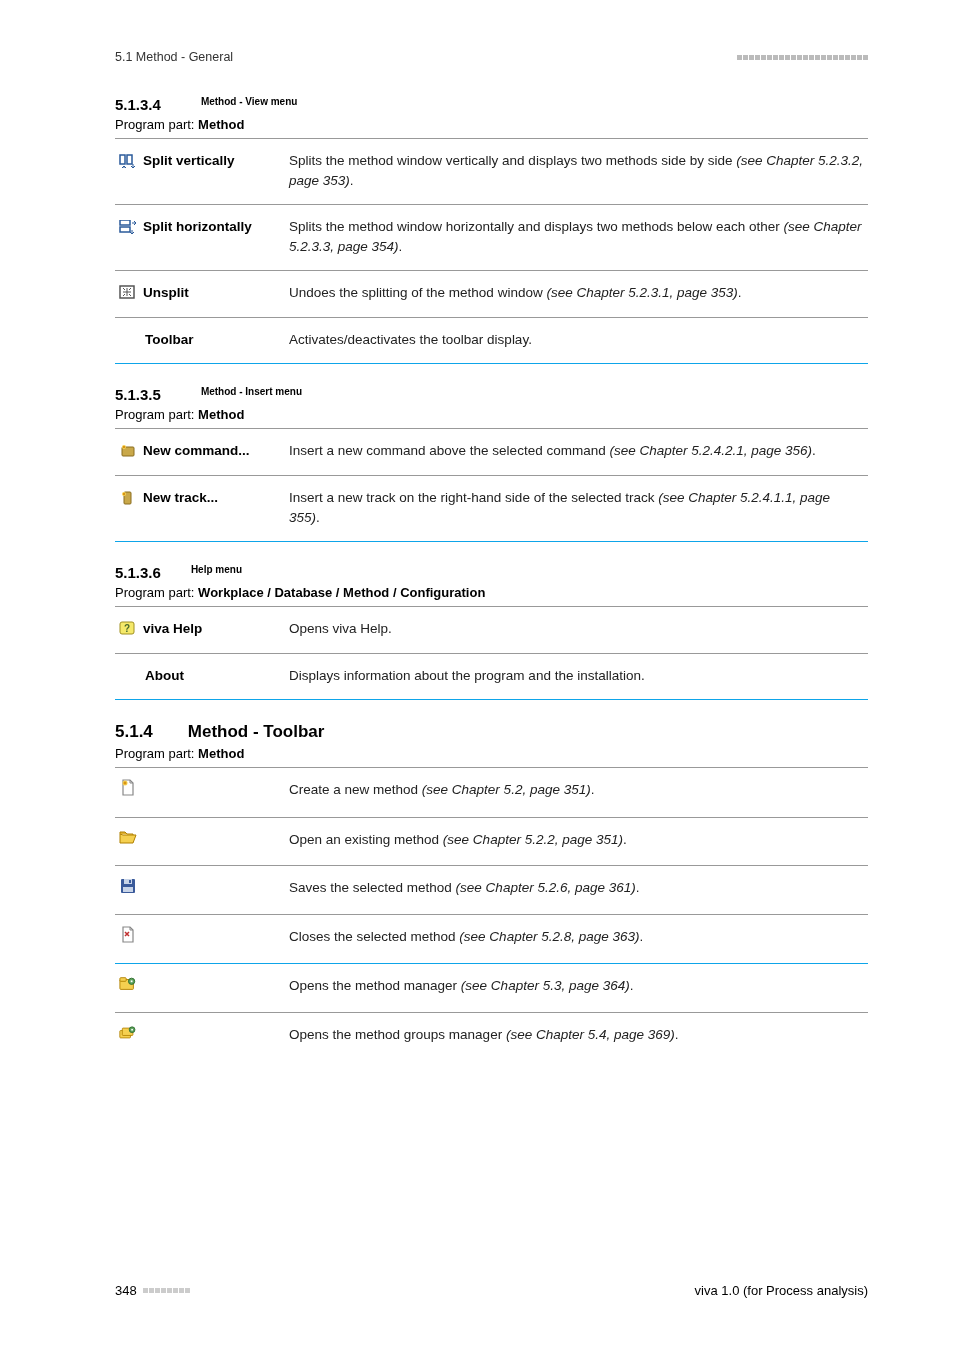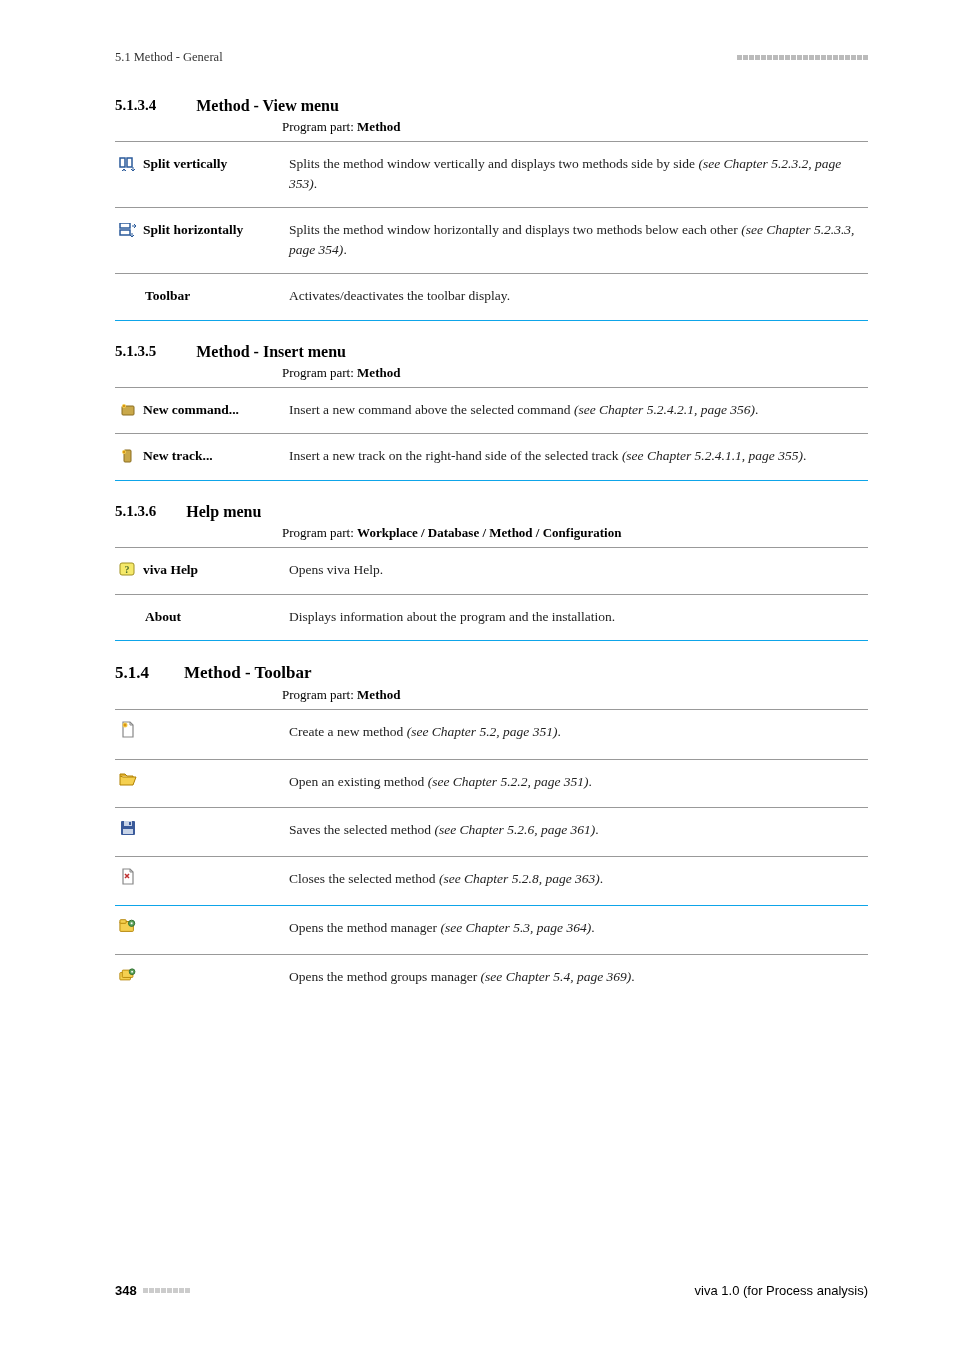--- a/index.html
+++ b/index.html
@@ -6,52 +6,50 @@
   body {
     font-family: "Segoe UI", Arial, sans-serif;
     background: #fff;
     width: 954px;
     height: 1350px;
     position: relative;
     color: #000;
   }
   .page {
     padding: 50px 86px 40px 115px;
-    font-family: Liberation Serif, serif;
   }
   .header-row {
     display: flex;
     justify-content: space-between;
     align-items: center;
     margin-bottom: 32px;
     font-size: 12.5px;
   }
   .header-left { color: #333; }
   .header-dots { display: flex; gap: 1px; }
   .header-dots span {
     width: 5px; height: 5px; background: #bbb;
   }
   .sec-num {
     font-weight: 700;
     font-size: 15px;
   }
   .sec-title {
     font-weight: 700;
-    font-size: 16px;
+    font-size: 10px;
     margin-left: 40px;
   }
   .sec-heading {
     margin-top: 22px;
     margin-bottom: 4px;
     display: flex;
     text-align: right;
   }
   .sec-heading-514 { }
   .program-part {
-    margin-left: 167px;
     font-size: 13px;
     margin-bottom: 6px;
   }
   .program-part .bold { font-weight: 700; }
   .tbl {
     width: 100%;
     border-collapse: collapse;
   }
   .tbl td {
     vertical-align: top;
@@ -88,21 +86,21 @@
   .footer {
     position: absolute;
     bottom: 52px;
     left: 115px;
     right: 86px;
     display: flex;
     justify-content: space-between;
     align-items: center;
     font-size: 13px;
   }
-  .footer-left { display: flex; align-items: center; gap: 6px; font-weight: 700; }
+  .footer-left { display: flex; align-items: center; gap: 6px; font-weight: 400; }
   .footer-dots { display: flex; gap: 1px; }
   .footer-dots span { width: 5px; height: 5px; background: #ccc; }
 
   .toolbar-icon-cell { width: 170px; padding-left: 6px; }
 </style>
 </head>
 <body>
 
 <div class="page">
   <div class="header-row">
@@ -168,20 +166,35 @@
                   <rect x="1" y="7" width="10" height="5" fill="none" stroke="#2a5a9a" stroke-width="1.5"></rect>
                   <path d="M13 3 L17 3 M15 1 L17 3 L15 5" stroke="#2a5a9a" fill="none"></path>
                   <path d="M13 10 L13 14 L11 12 M13 14 L15 12" stroke="#2a5a9a" fill="none"></path>
                 </svg>
           </span>
           <span>Split horizontally</span>
         </div>
       </td>
       <td class="desc-cell"><span>Splits the method window horizontally and displays two methods below each other </span><span class="italic">(see Chapter 5.2.3.3, page 354)</span><span>.</span></td>
     </tr>
+    <tr>
+      <td class="label-cell">
+        <div class="label-inner">
+          <span class="icon">
+            <svg width="18" height="16" viewBox="0 0 18 16">
+                  <rect x="1" y="1" width="14" height="12" fill="none" stroke="#555" stroke-width="1.5"></rect>
+                  <path d="M4 7 L12 7 M8 3 L8 11" stroke="#555" stroke-width="1"></path>
+                  <path d="M4 3 L6 5 M12 3 L10 5 M4 11 L6 9 M12 11 L10 9" stroke="#555"></path>
+                </svg>
+          </span>
+          <span>Unsplit</span>
+        </div>
+      </td>
+      <td class="desc-cell"><span>Undoes the splitting of the method window </span><span class="italic">(see Chapter 5.2.3.1, page 353)</span><span>.</span></td>
+    </tr>
     <tr class="last">
       <td class="label-cell">
             <div class="label-inner label-indent">
               <span>Toolbar</span>
             </div>
           </td>
       <td class="desc-cell"><span>Activates/deactivates the toolbar display.</span></td>
     </tr>
   </tbody>
     </table>

